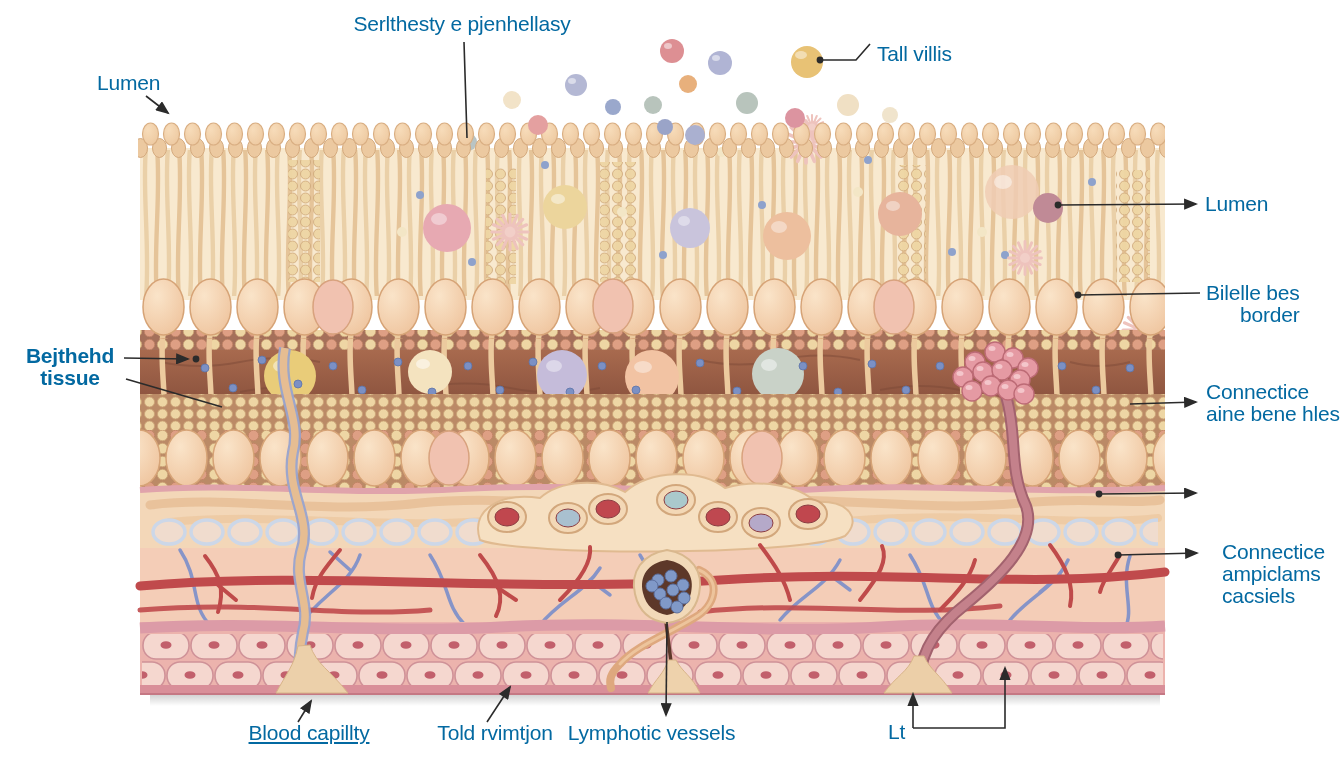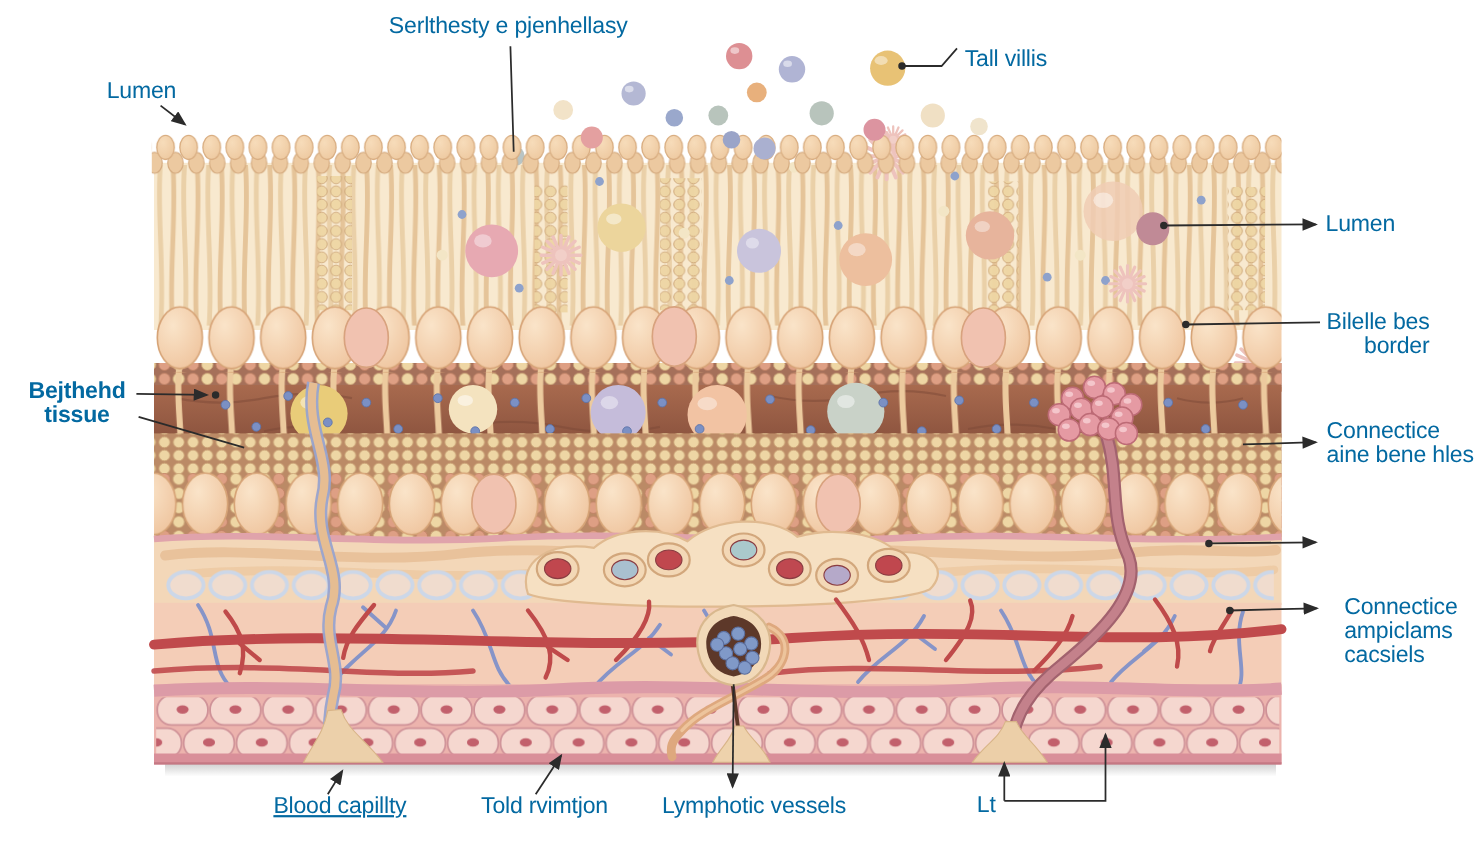--- a/index.html
+++ b/index.html
@@ -415,16 +415,16 @@
   <span>cacsiels</span>
 </div>
 
 <div class="lbl ctr" style="left:22px;top:345px;width:96px;font-weight:bold;">
   <span>Bejthehd</span>
   <span>tissue</span>
 </div>
 
 <div class="lbl ctr" style="left:234px;top:722px;width:150px;text-decoration:underline;">Blood capillty</div>
 <div class="lbl ctr" style="left:420px;top:722px;width:150px;">Told rvimtjon</div>
-<div class="lbl ctr" style="left:598px;top:722px;width:175px;">Lymphotic vessels</div>
+<div class="lbl ctr" style="left:564px;top:722px;width:175px;">Lymphotic vessels</div>
 <div class="lbl" style="left:876px;top:721px;margin-left:12px;">Lt</div>
 
 </div>
 
 </body></html>

